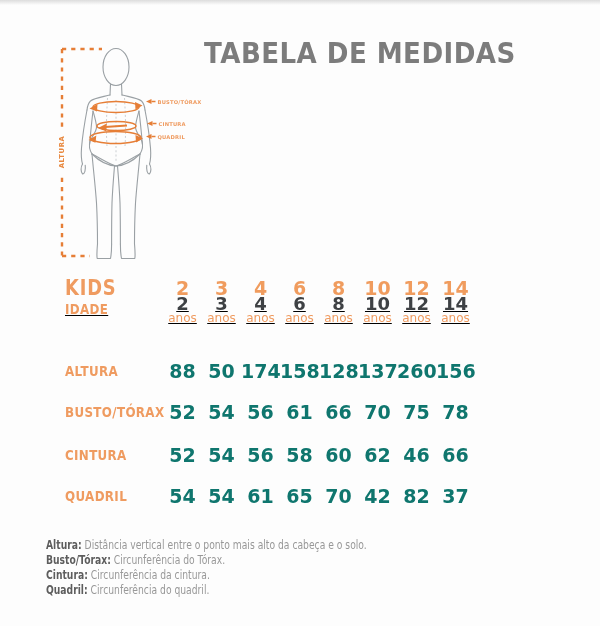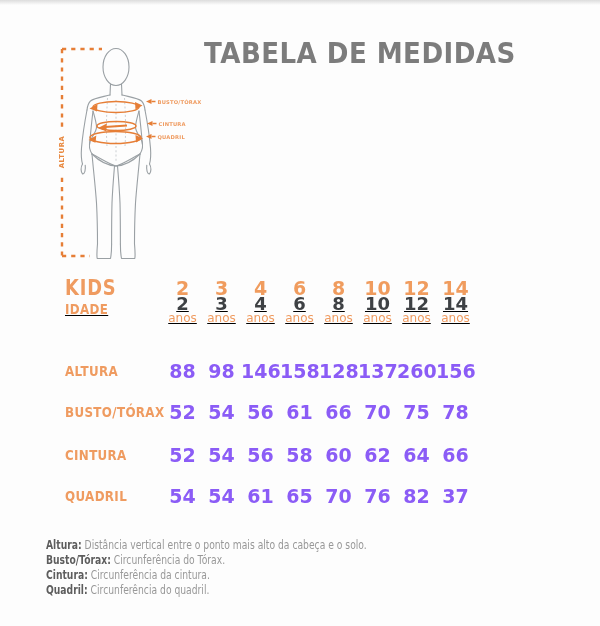--- a/index.html
+++ b/index.html
@@ -33,21 +33,21 @@
   }
   .trow-kids{top:277px;height:22px;}
   .trow-kids .tlabel{font-size:21px;letter-spacing:1px;}
   .cells{display:flex;}
   .cell{width:39px;flex:0 0 39px;text-align:center;}
   .trow-kids .cell{font-size:19px;font-weight:bold;color:#f09c5e;}
   .row-age{height:34px;}
   .row-age .cell .num{display:block;font-size:18px;font-weight:bold;color:#3e4144;line-height:18px;}
   .row-age .cell .unit{display:block;font-size:12px;color:#ef9b60;line-height:11px;}
   .row-measure{height:26px;}
-  .row-measure .cell{font-size:19px;font-weight:bold;color:#8b5cf6;}
+  .row-measure .cell{font-size:19px;font-weight:bold;color:#0f766e;}
 
   .legend{
     position:absolute;left:46px;top:538px;font-size:11.5px;line-height:15px;
     color:#989898;transform:scaleX(.8);transform-origin:left top;white-space:nowrap;
   }
   .legend b{color:#5d5d5d;}
 </style>
 </head>
 <body>
 
@@ -175,22 +175,22 @@
           <div class="cell">
             <span class="num">14</span>
             <span class="unit">anos</span>
           </div>
         </div>
       </div>
       <div class="trow row-measure" style="top: 358px;">
         <div class="tlabel">ALTURA</div>
         <div class="cells">
           <div class="cell">88</div>
-          <div class="cell">98</div>
-          <div class="cell">146</div>
+          <div class="cell">50</div>
+          <div class="cell">174</div>
           <div class="cell">158</div>
           <div class="cell">128</div>
           <div class="cell">137</div>
           <div class="cell">260</div>
           <div class="cell">156</div>
         </div>
       </div>
       <div class="trow row-measure" style="top: 399px;">
         <div class="tlabel">BUSTO/TÓRAX</div>
         <div class="cells">
@@ -206,33 +206,33 @@
       </div>
       <div class="trow row-measure" style="top: 442px;">
         <div class="tlabel">CINTURA</div>
         <div class="cells">
           <div class="cell">52</div>
           <div class="cell">54</div>
           <div class="cell">56</div>
           <div class="cell">58</div>
           <div class="cell">60</div>
           <div class="cell">62</div>
-          <div class="cell">64</div>
+          <div class="cell">46</div>
           <div class="cell">66</div>
         </div>
       </div>
       <div class="trow row-measure" style="top: 483px;">
         <div class="tlabel">QUADRIL</div>
         <div class="cells">
           <div class="cell">54</div>
           <div class="cell">54</div>
           <div class="cell">61</div>
           <div class="cell">65</div>
           <div class="cell">70</div>
-          <div class="cell">76</div>
+          <div class="cell">42</div>
           <div class="cell">82</div>
           <div class="cell">37</div>
         </div>
       </div>
     </div>
 
   <div class="legend" id="legend">
       <div class="legend-line"><b>Altura:</b> <span>Distância vertical entre o ponto mais alto da cabeça e o solo.</span></div>
       <div class="legend-line"><b>Busto/Tórax:</b> <span>Circunferência do Tórax.</span></div>
       <div class="legend-line"><b>Cintura:</b> <span>Circunferência da cintura.</span></div>

